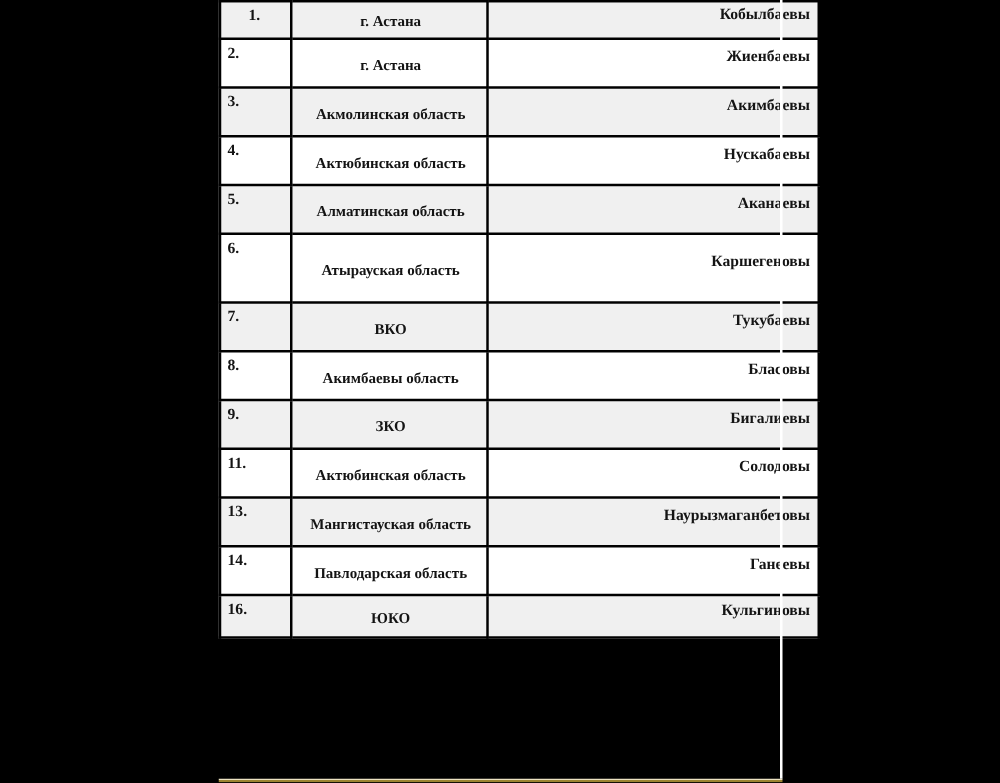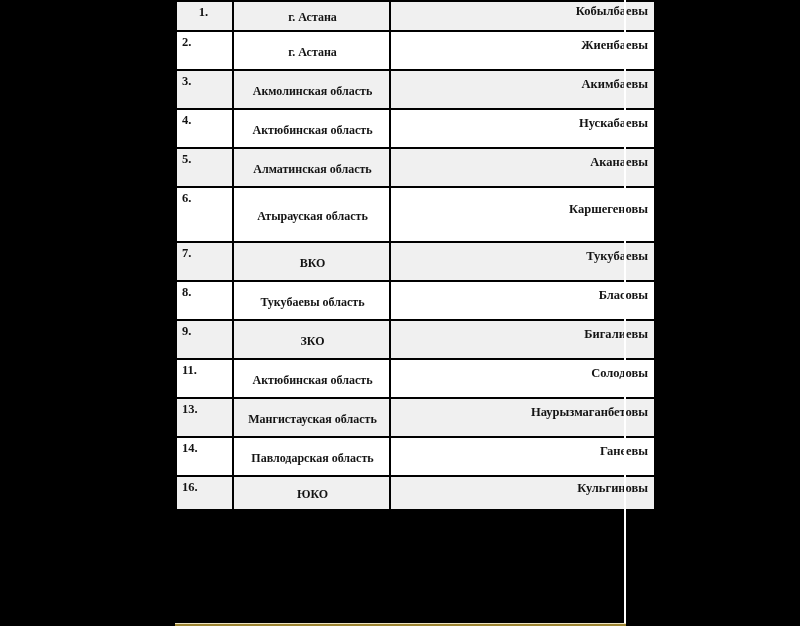--- a/index.html
+++ b/index.html
@@ -119,21 +119,21 @@
         <td class="cell-region">Атырауская область</td>
         <td class="cell-family">Каршегеновы</td>
       </tr>
       <tr class="row-h39">
         <td class="cell-num">7.</td>
         <td class="cell-region">ВКО</td>
         <td class="cell-family">Тукубаевы</td>
       </tr>
       <tr class="row-h39">
         <td class="cell-num">8.</td>
-        <td class="cell-region">Тукубаевы область</td>
+        <td class="cell-region">Акимбаевы область</td>
         <td class="cell-family">Бласовы</td>
       </tr>
       <tr class="row-h39">
         <td class="cell-num">9.</td>
         <td class="cell-region">ЗКО</td>
         <td class="cell-family">Бигалиевы</td>
       </tr>
       <tr class="row-h39">
         <td class="cell-num">11.</td>
         <td class="cell-region">Актюбинская область</td>

